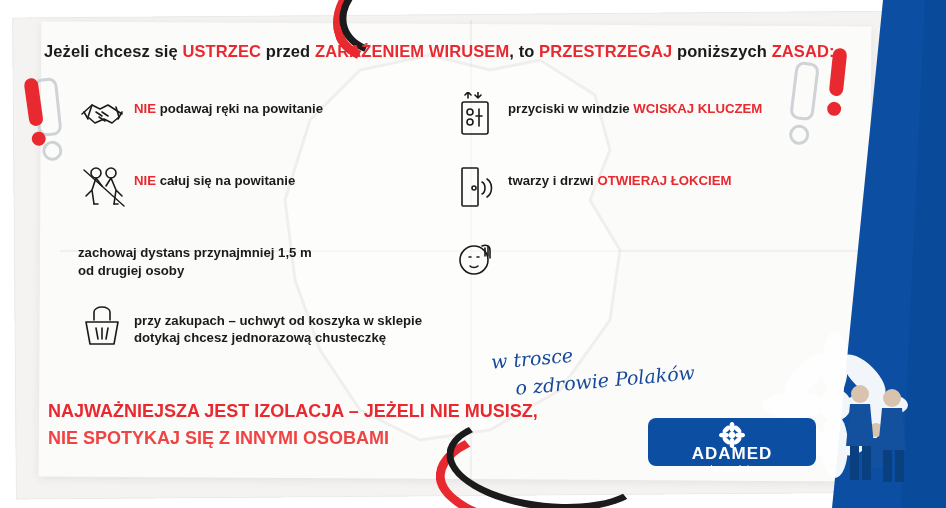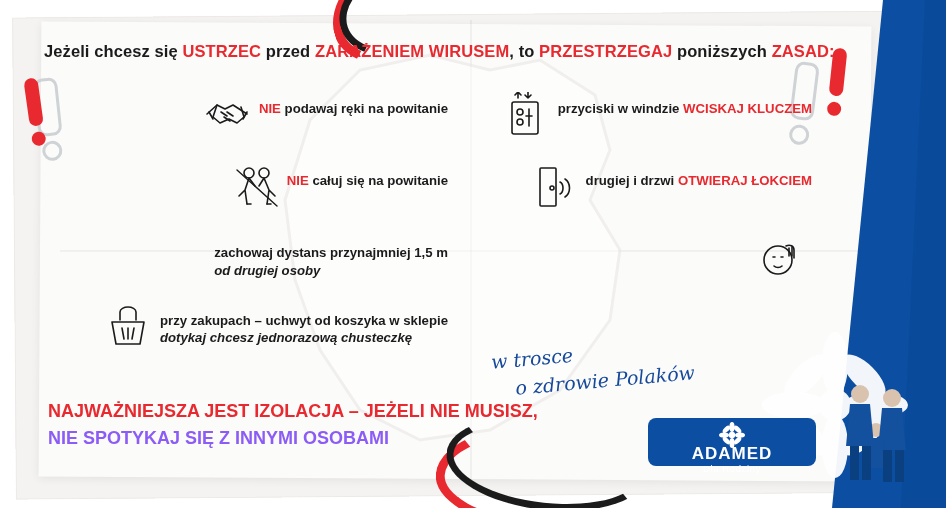--- a/index.html
+++ b/index.html
@@ -169,49 +169,48 @@
     position: absolute;
     top: 92px;
   }
   .col-left { left: 78px; width: 370px; }
   .col-right { left: 452px; width: 360px; }
 
   .item {
     display: flex;
     align-items: flex-start;
     margin-bottom: 24px;
-    justify-content: flex-end;
   }
   .item-icon {
     width: 56px;
     min-width: 56px;
     height: 48px;
     position: relative;
   }
   .item-icon svg { display: block; }
   .item-text {
     font-size: 13.2px;
     color: #1b1b1b;
     line-height: 1.35;
     padding-top: 8px;
     font-weight: 600;
   }
-  .item-text .line2 { display: block; font-style: italic; }
+  .item-text .line2 { display: block; }
 
   .footer-note {
     position: absolute;
     left: 48px;
     top: 398px;
     width: 520px;
     font-size: 18px;
     font-weight: bold;
     line-height: 1.5;
   }
   .footer-note .l1 { color: #e8292f; }
-  .footer-note .l2 { color: #8b5cf6; }
+  .footer-note .l2 { color: #ef4444; }
 
   
   .handwriting {
     position: absolute;
     left: 492px;
     top: 340px;
     color: #16499b;
     font-family: "DejaVu Serif", serif;
     font-style: italic;
     font-size: 19px;
@@ -402,21 +401,21 @@
           <svg width="52" height="46" viewBox="0 0 52 46" aria-hidden="true">
             <g fill="none" stroke="#1b1b1b" stroke-width="1.6" stroke-linecap="round" stroke-linejoin="round">
               <rect x="10" y="4" width="16" height="38" rx="1"></rect>
               <circle cx="22" cy="24" r="2"></circle>
               <path d="M30 18 C34 20 34 28 30 30"></path>
               <path d="M35 15 C41 19 41 29 35 33"></path>
             </g>
           </svg>
         </div>
         <div class="item-text">
-          <span>drugiej i drzwi </span><span class="red">OTWIERAJ ŁOKCIEM</span>
+          <span>twarzy i drzwi </span><span class="red">OTWIERAJ ŁOKCIEM</span>
         </div>
       </div>
 
       <div class="item">
         <div class="item-icon">
           <svg width="52" height="46" viewBox="0 0 52 46" aria-hidden="true">
             <g fill="none" stroke="#1b1b1b" stroke-width="1.6" stroke-linecap="round" stroke-linejoin="round">
               <circle cx="22" cy="24" r="14"></circle>
               <path d="M17 21 L19 21 M25 21 L27 21"></path>
               <path d="M18 30 C20 32 24 32 26 30"></path>

